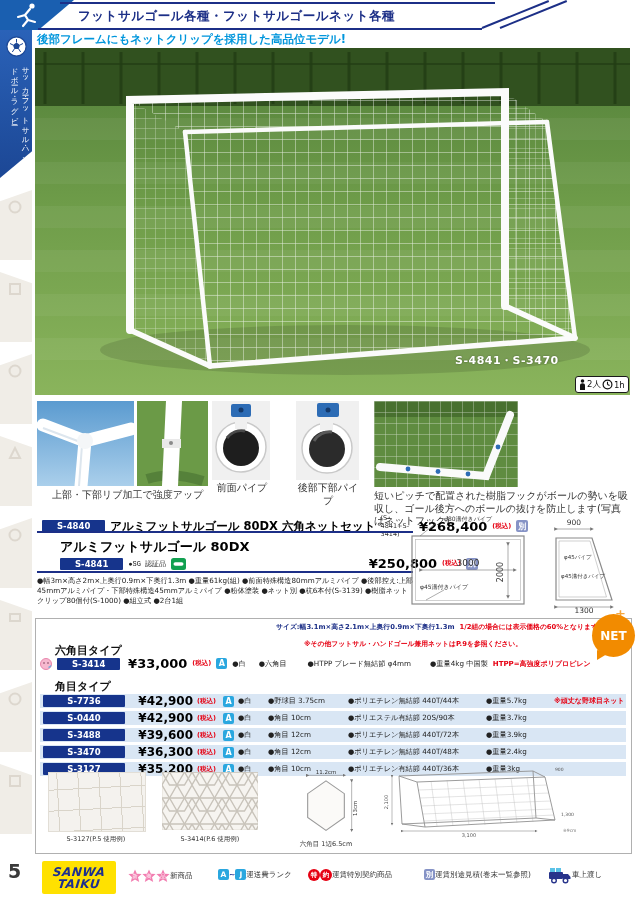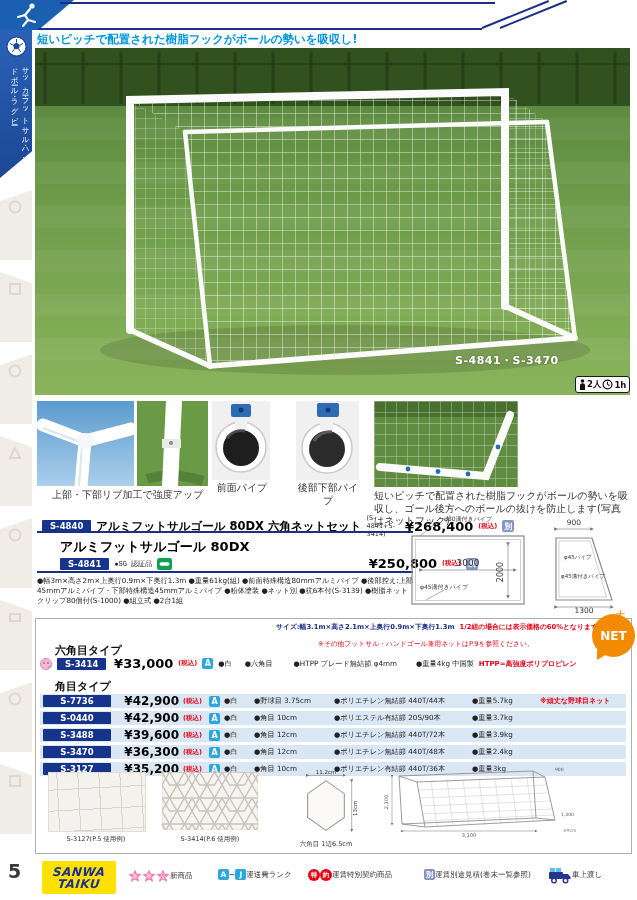--- a/index.html
+++ b/index.html
@@ -21,46 +21,46 @@
   .side-vtext{left:3px;top:62px;width:27px;height:100px;writing-mode:vertical-rl;
               font-size:7.5px;color:#fff;line-height:1.45;letter-spacing:1px;}
   .side-tab{left:0;width:32px;height:70px;background:#f0ede7;}
   .slant-a{clip-path:polygon(0 16%,100% 0,100% 100%,0 100%);}
   .slant-b{clip-path:polygon(0 0,100% 16%,100% 100%,0 100%);}
   .side-tab svg{position:absolute;left:8px;top:10px;opacity:.5;}
   
   .hero{left:35px;top:48px;width:595px;height:347px;}
   .model-label{left:455px;top:353px;font-size:11px;font-weight:bold;color:#fff;letter-spacing:.5px;text-shadow:0 0 2px rgba(0,0,0,.4);}
   .setup-badge{left:575px;top:376px;height:15px;background:#fff;border:1.5px solid #1a1a1a;border-radius:3px;
-               display:flex;align-items:center;gap:1px;padding:0 3px;font-size:8.5px;font-weight:bold;color:#111;}
+               display:flex;align-items:center;gap:1px;padding:0 3px;font-size:8.5px;font-weight:normal;color:#111;}
   
   .dcap{font-size:10px;color:#333;line-height:1.25;}
   
   .prow{display:flex;align-items:center;gap:5px;}
-  .code-badge{background:#16348c;color:#fff;font-weight:bold;font-size:8.5px;padding:1px 8px;border-radius:1px;white-space:nowrap;}
+  .code-badge{background:#16348c;color:#fff;font-weight:bold;font-size:8.5px;padding:1px 15px;border-radius:1px;white-space:nowrap;}
   .pname{font-size:11.5px;font-weight:bold;color:#000;white-space:nowrap;}
   .pnote{font-size:6.5px;color:#333;}
   .price{font-weight:bold;font-size:13px;color:#000;white-space:nowrap;}
   .tax{color:#e60012;font-size:6.5px;font-weight:bold;white-space:nowrap;}
   .freight{background:#8693c6;color:#fff;font-size:8px;font-weight:bold;width:12px;height:12px;
            display:inline-flex;align-items:center;justify-content:center;border-radius:2px;flex:none;}
   .rank{background:#2aa7df;color:#fff;font-size:8px;font-weight:bold;width:11px;height:11px;
         display:inline-flex;align-items:center;justify-content:center;border-radius:2px;flex:none;}
   .blue-hr{height:2px;background:#1c2f87;}
   .title-80dx{left:60px;top:538px;font-size:13px;font-weight:bold;color:#000;}
   .cert{font-size:7px;color:#222;font-family:Liberation Mono, monospace;}
   .specs{left:37px;top:576px;width:378px;font-size:7.2px;line-height:1.4;color:#222;}
   
   .net-box{left:35px;top:618px;width:597px;height:236px;border:1px solid #b0b0b0;box-sizing:border-box;}
   .sec-bar{left:35px;top:618px;width:234px;height:19px;background:linear-gradient(90deg,#1b2e85,#6a3397);
            clip-path:polygon(0 0,100% 0,calc(100% - 10px) 100%,0 100%);
            color:#fff;font-size:10.5px;font-weight:bold;display:flex;align-items:center;padding-left:9px;box-sizing:border-box;}
   .size-note{left:276px;top:622px;font-size:6.8px;color:#1c2f87;font-weight:bold;white-space:nowrap;}
   .size-note .half{color:#e60012;margin-left:5px;}
-  .ref-note{left:318px;top:639px;font-size:6.8px;color:#e60012;font-weight:normal;}
+  .ref-note{left:304px;top:639px;font-size:6.8px;color:#e60012;font-weight:bold;}
   .net-badge{left:592px;top:614px;width:43px;height:43px;background:#f28b00;border-radius:50%;
              display:flex;align-items:center;justify-content:center;color:#fff;font-weight:bold;font-size:12px;}
   .net-tail{left:597px;top:650px;width:10px;height:10px;background:#f28b00;clip-path:polygon(0 100%,0 0,100% 40%);}
   .net-spark{left:615px;top:606px;font-size:13px;font-weight:bold;color:#f6a73d;}
   .type-head{font-size:11px;font-weight:bold;color:#111;}
   .spec{font-size:7.2px;color:#222;white-space:nowrap;}
   .rednote{color:#e60012;font-size:7px;font-weight:bold;white-space:nowrap;}
   .hexrow{left:40px;top:656px;width:586px;height:15px;display:flex;align-items:center;gap:5px;}
   .nrow{left:40px;width:586px;height:14px;background:#d9e6f4;display:flex;align-items:center;gap:4px;padding:0 3px;box-sizing:border-box;}
   .c-code{width:52px;flex:none;text-align:center;}
@@ -97,21 +97,22 @@
   <div class="abs hdr-wedge">
     <svg width="34" height="28" style="position:absolute;left:12px;top:1px">
       <circle cx="20" cy="5" r="2.6" fill="#fff"></circle>
       <path d="M18 8 L13 14 L6 16 M13 14 L16 19 L11 25 M16 19 L23 21" stroke="#fff" stroke-width="2.2" fill="none" stroke-linecap="round"></path>
     </svg>
   </div>
   <div class="abs hdr-line-top"></div>
   <div class="abs hdr-line-bot"></div>
   <div class="abs hdr-diag" style="left:482px;top:27px"></div>
   <div class="abs hdr-diag" style="left:500px;top:27px"></div>
-  <div class="abs tagline">短いピッチで配置された樹脂フックがボールの勢いを吸収し!</div>
+  <div class="abs page-title">フットサルゴール各種・フットサルゴールネット各種</div>
+  <div class="abs tagline">後部フレームにもネットクリップを採用した高品位モデル!</div>
 
   <div class="abs side-active"></div>
   <svg class="abs side-ball" viewBox="0 0 21 21">
     <circle cx="10.5" cy="10.5" r="9.6" fill="#fff" stroke="#1c4795" stroke-width="1.2"></circle>
     <polygon points="10.5,6.5 14,9 12.7,13 8.3,13 7,9" fill="#1c4795"></polygon>
     <path d="M10.5 6.5V3 M14 9l3-1.5 M12.7 13l2 3 M8.3 13l-2 3 M7 9L4 7.5" stroke="#1c4795" stroke-width="1"></path>
   </svg>
   <div class="abs side-vtext">サッカー・フットサル・ハンドボール・ラグビー</div>
 
   <div class="abs side-tab slant-a" style="top:190px">

